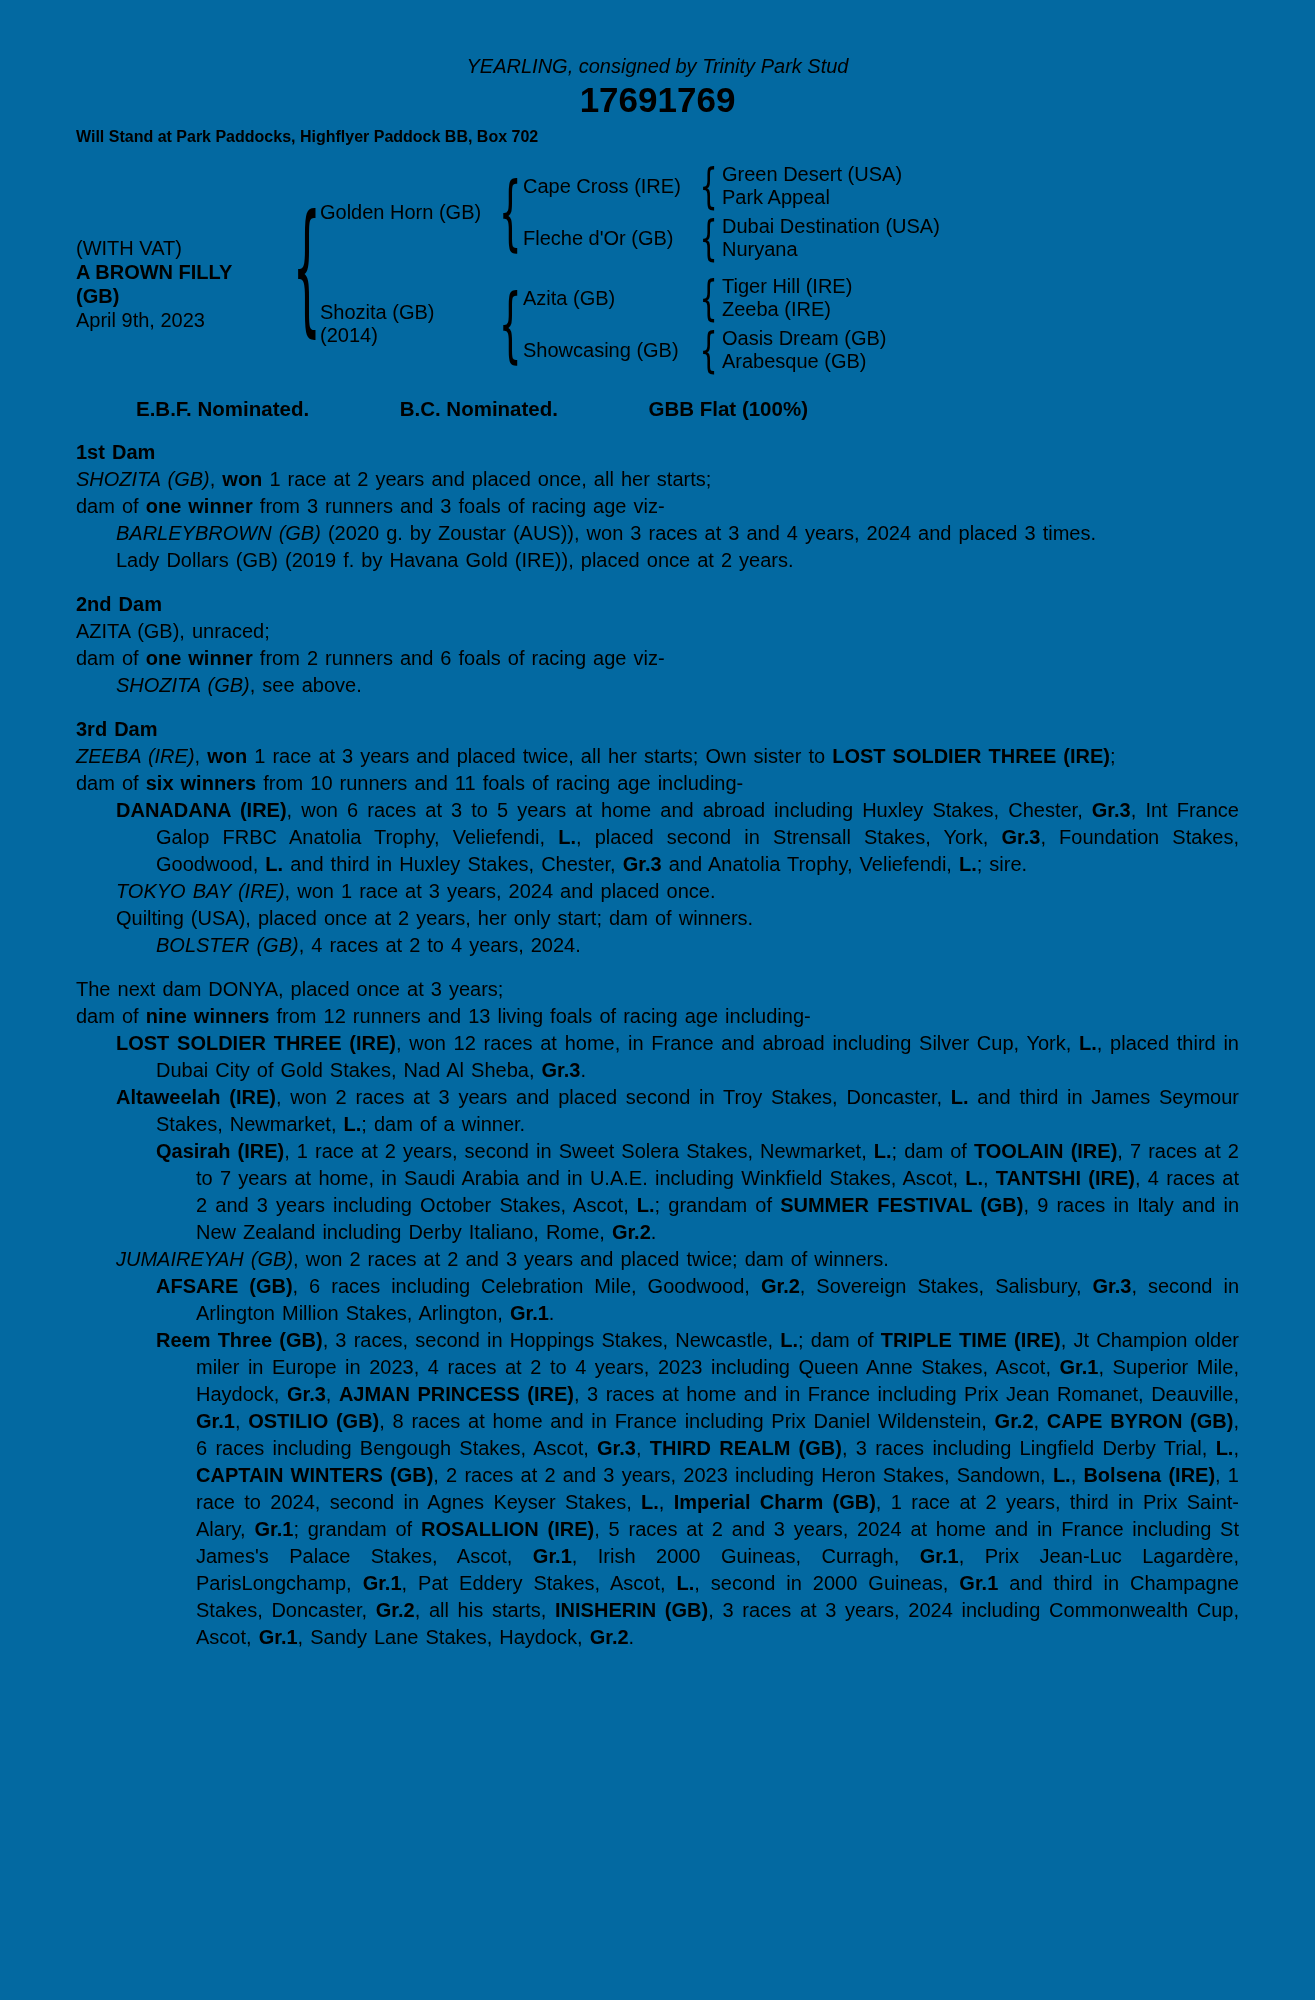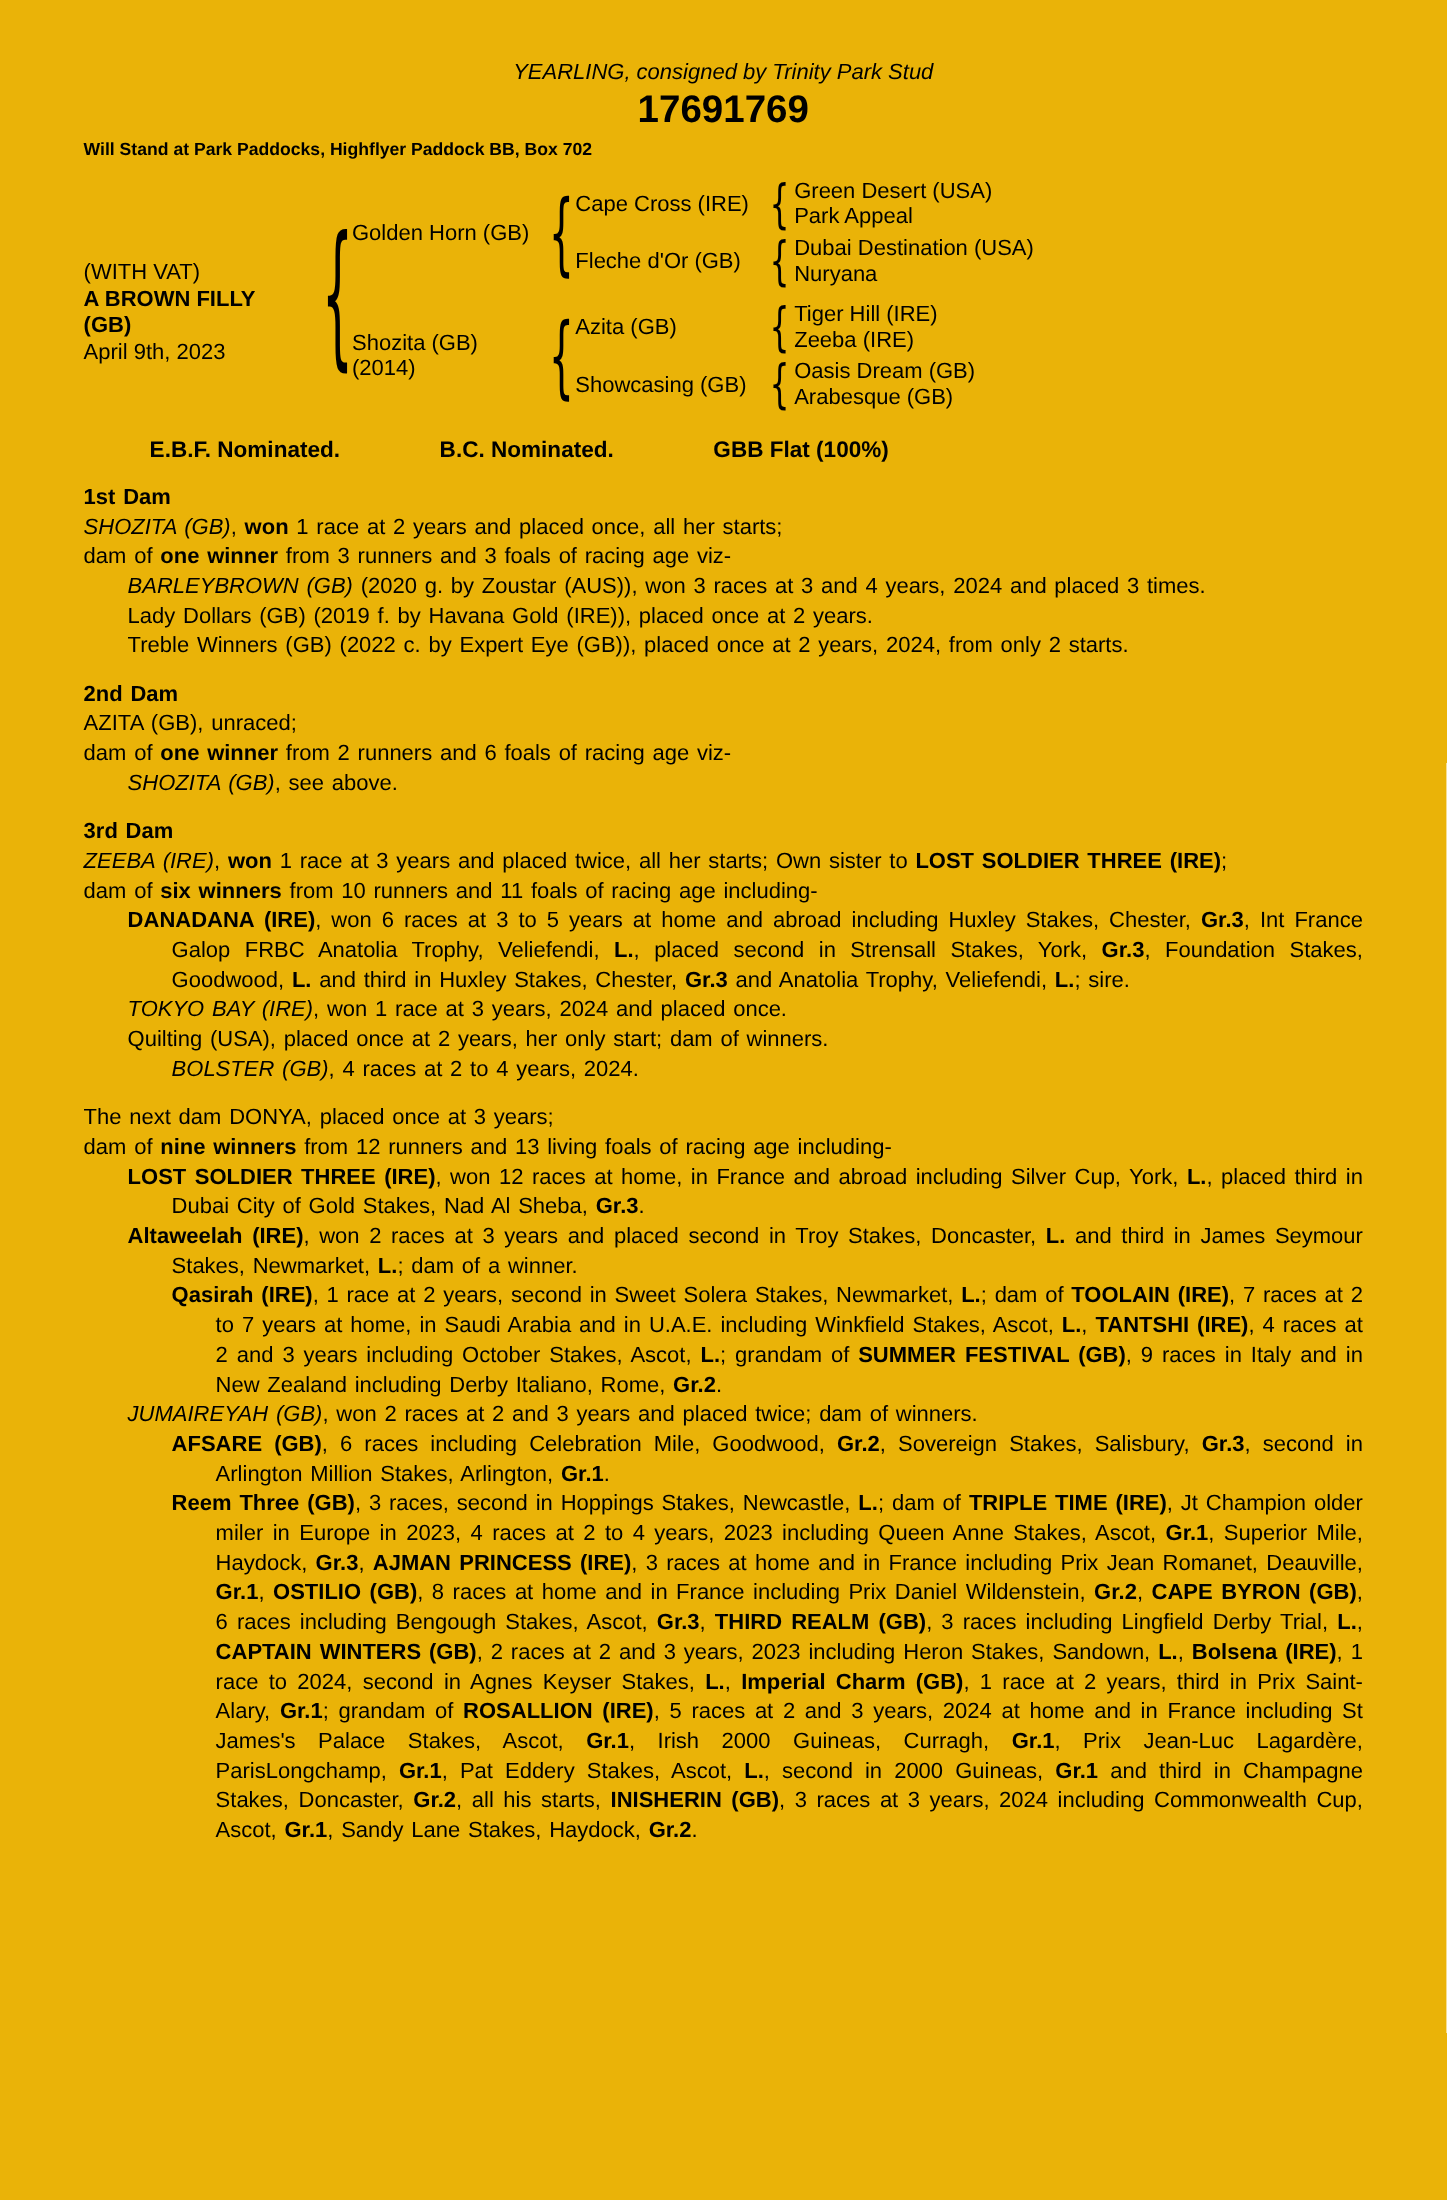--- a/index.html
+++ b/index.html
@@ -2,21 +2,21 @@
 <html><head>
 <meta charset="utf-8">
 <style>
   html, body { margin:0; padding:0; background:#ffffff; }
   .page {
     position: relative;
     width: 1315px;
     min-height: 2000px;
     box-sizing: border-box;
     padding: 54px 76px 30px 76px;
-    background: #eab308;
+    background: #0369a1;
     color: #000000;
     font-family: "Liberation Sans", "DejaVu Sans", sans-serif;
     overflow: hidden;
   }
   .consignor {
     text-align: center;
     font-style: italic;
     font-size: 20px;
     line-height: 24px;
   }
@@ -167,21 +167,20 @@
     <span>GBB Flat (100%)</span>
   </div>
 
   <div class="sections">
       <div class="section">
         <div class="sec-heading">1st Dam</div>
         <p class="p-0"><span class="i">SHOZITA (GB)</span>, <span class="b">won</span> 1 race at 2 years and placed once, all her starts;</p>
         <p class="p-0">dam of <span class="b">one winner</span> from 3 runners and 3 foals of racing age viz-</p>
         <p class="p-1"><span class="i">BARLEYBROWN (GB)</span> (2020 g. by Zoustar (AUS)), won 3 races at 3 and 4 years, 2024 and placed 3 times.</p>
         <p class="p-1">Lady Dollars (GB) (2019 f. by Havana Gold (IRE)), placed once at 2 years.</p>
-        <p class="p-1">Treble Winners (GB) (2022 c. by Expert Eye (GB)), placed once at 2 years, 2024, from only 2 starts.</p>
       </div>
       <div class="section">
         <div class="sec-heading">2nd Dam</div>
         <p class="p-0">AZITA (GB), unraced;</p>
         <p class="p-0">dam of <span class="b">one winner</span> from 2 runners and 6 foals of racing age viz-</p>
         <p class="p-1"><span class="i">SHOZITA (GB)</span>, see above.</p>
       </div>
       <div class="section">
         <div class="sec-heading">3rd Dam</div>
         <p class="p-0"><span class="i">ZEEBA (IRE)</span>, <span class="b">won</span> 1 race at 3 years and placed twice, all her starts; Own sister to <span class="b">LOST SOLDIER THREE (IRE)</span>;</p>

